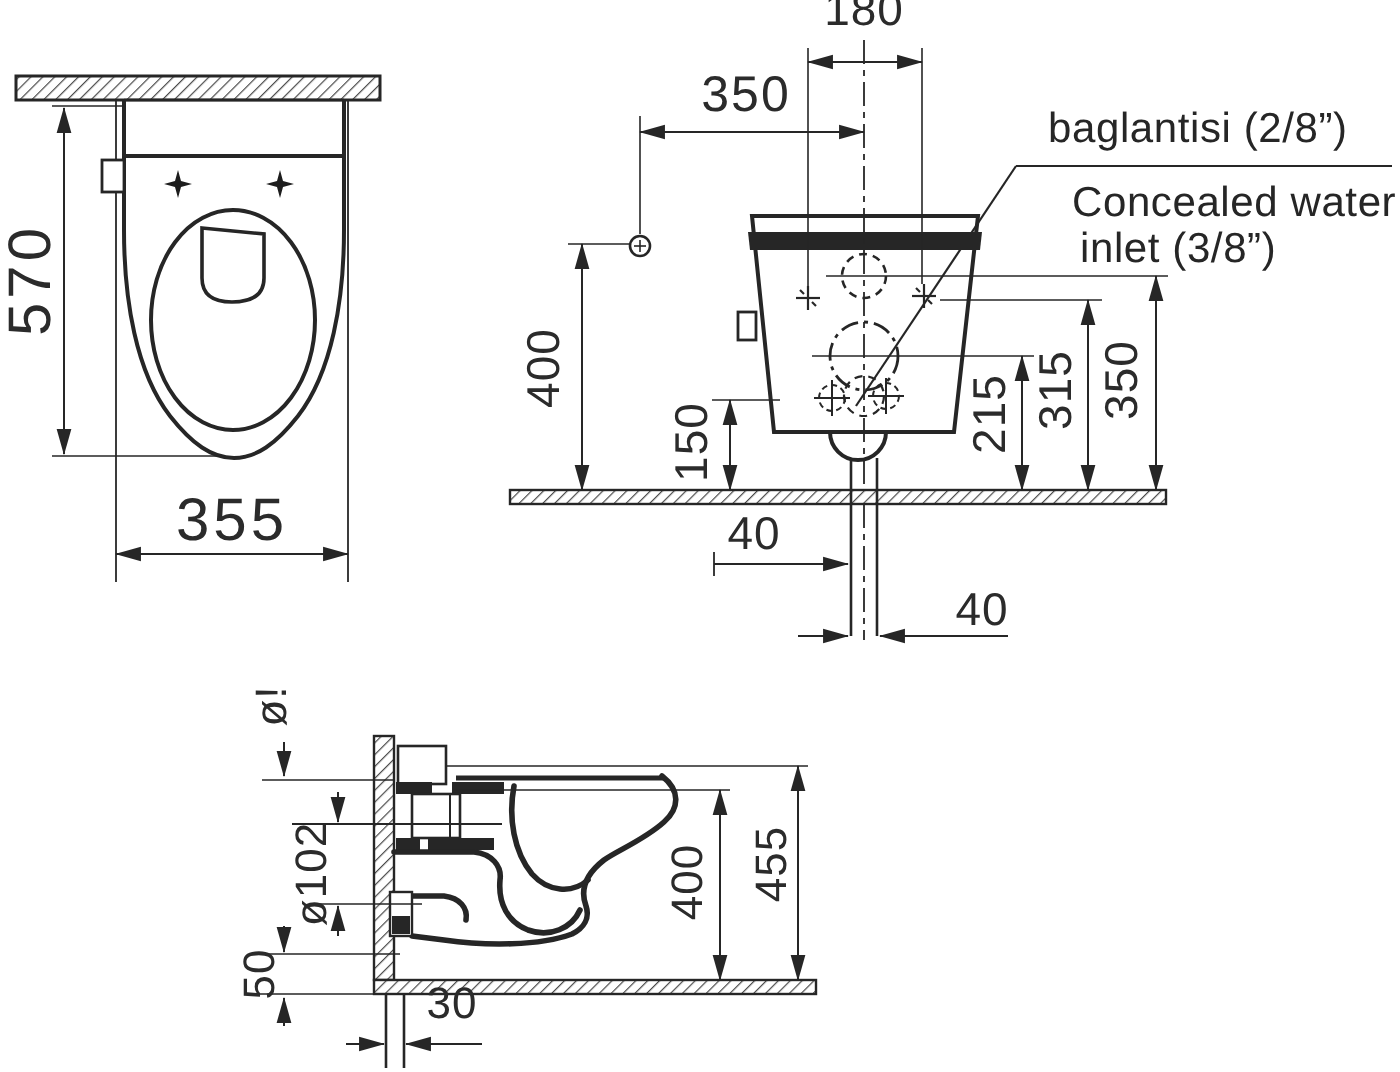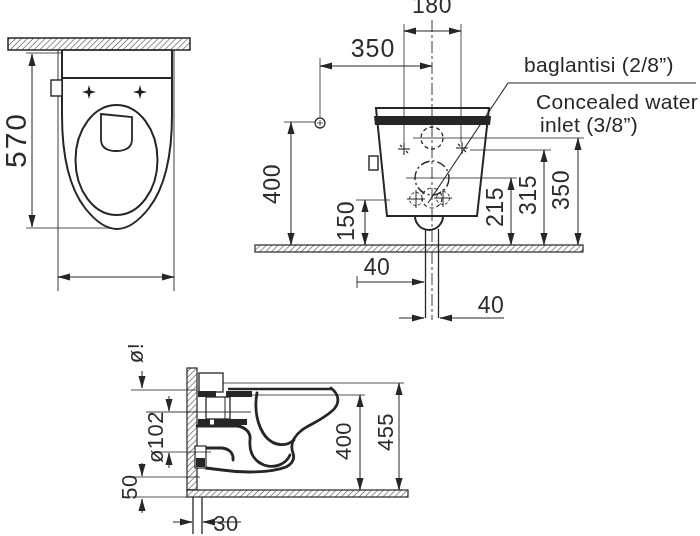--- a/index.html
+++ b/index.html
@@ -171,35 +171,36 @@
     <line x1="241" y1="522" x2="203" y2="522" stroke-width="1" marker-end="url(#ar)"></line>
 
     <line x1="227" y1="395" x2="365" y2="395" stroke-width="0.8"></line>
     <line x1="223" y1="383" x2="404" y2="383" stroke-width="0.8"></line>
     <line x1="360" y1="395" x2="360" y2="490" stroke-width="1" marker-start="url(#ar)" marker-end="url(#ar)"></line>
     <line x1="399" y1="383" x2="399" y2="490" stroke-width="1" marker-start="url(#ar)" marker-end="url(#ar)"></line>
   </g>
 </svg>
 
 <span class="dim big rot" style="left:16px;top:140px;">570</span>
+<span class="dim big" style="left:116px;top:261px;">355</span>
 
 <span class="dim" style="left:432px;top:5px;">180</span>
 <span class="dim mid" style="left:373px;top:48px;">350</span>
 <span class="dim rot" style="left:272px;top:184px;">400</span>
 <span class="dim rot" style="left:346px;top:221px;">150</span>
 <span class="dim rot" style="left:495px;top:207px;">215</span>
 <span class="dim rot" style="left:528px;top:195px;">315</span>
 <span class="dim rot" style="left:561px;top:190px;">350</span>
 <span class="dim" style="left:377px;top:267px;">40</span>
 <span class="dim" style="left:491px;top:305px;">40</span>
 
 <span class="note" style="left:524px;top:54px;">baglantisi (2/8”)</span>
 <span class="note" style="left:524px;top:91px;margin-left:12px;">Concealed water</span>
 <span class="note" style="left:540px;top:114px;">inlet (3/8”)</span>
 
 <span class="dim sm rot" style="left:136px;top:353px;">ø!</span>
 <span class="dim sm rot" style="left:156px;top:437px;">ø102</span>
 <span class="dim sm rot" style="left:130px;top:487px;">50</span>
-<span class="dim sm" style="left:226px;top:524px;">30</span>
+<span class="dim sm" style="left:226px;top:502px;">30</span>
 <span class="dim sm rot" style="left:344px;top:441px;">400</span>
 <span class="dim sm rot" style="left:386px;top:432px;">455</span>
 
 </div>
 
 </body></html>

